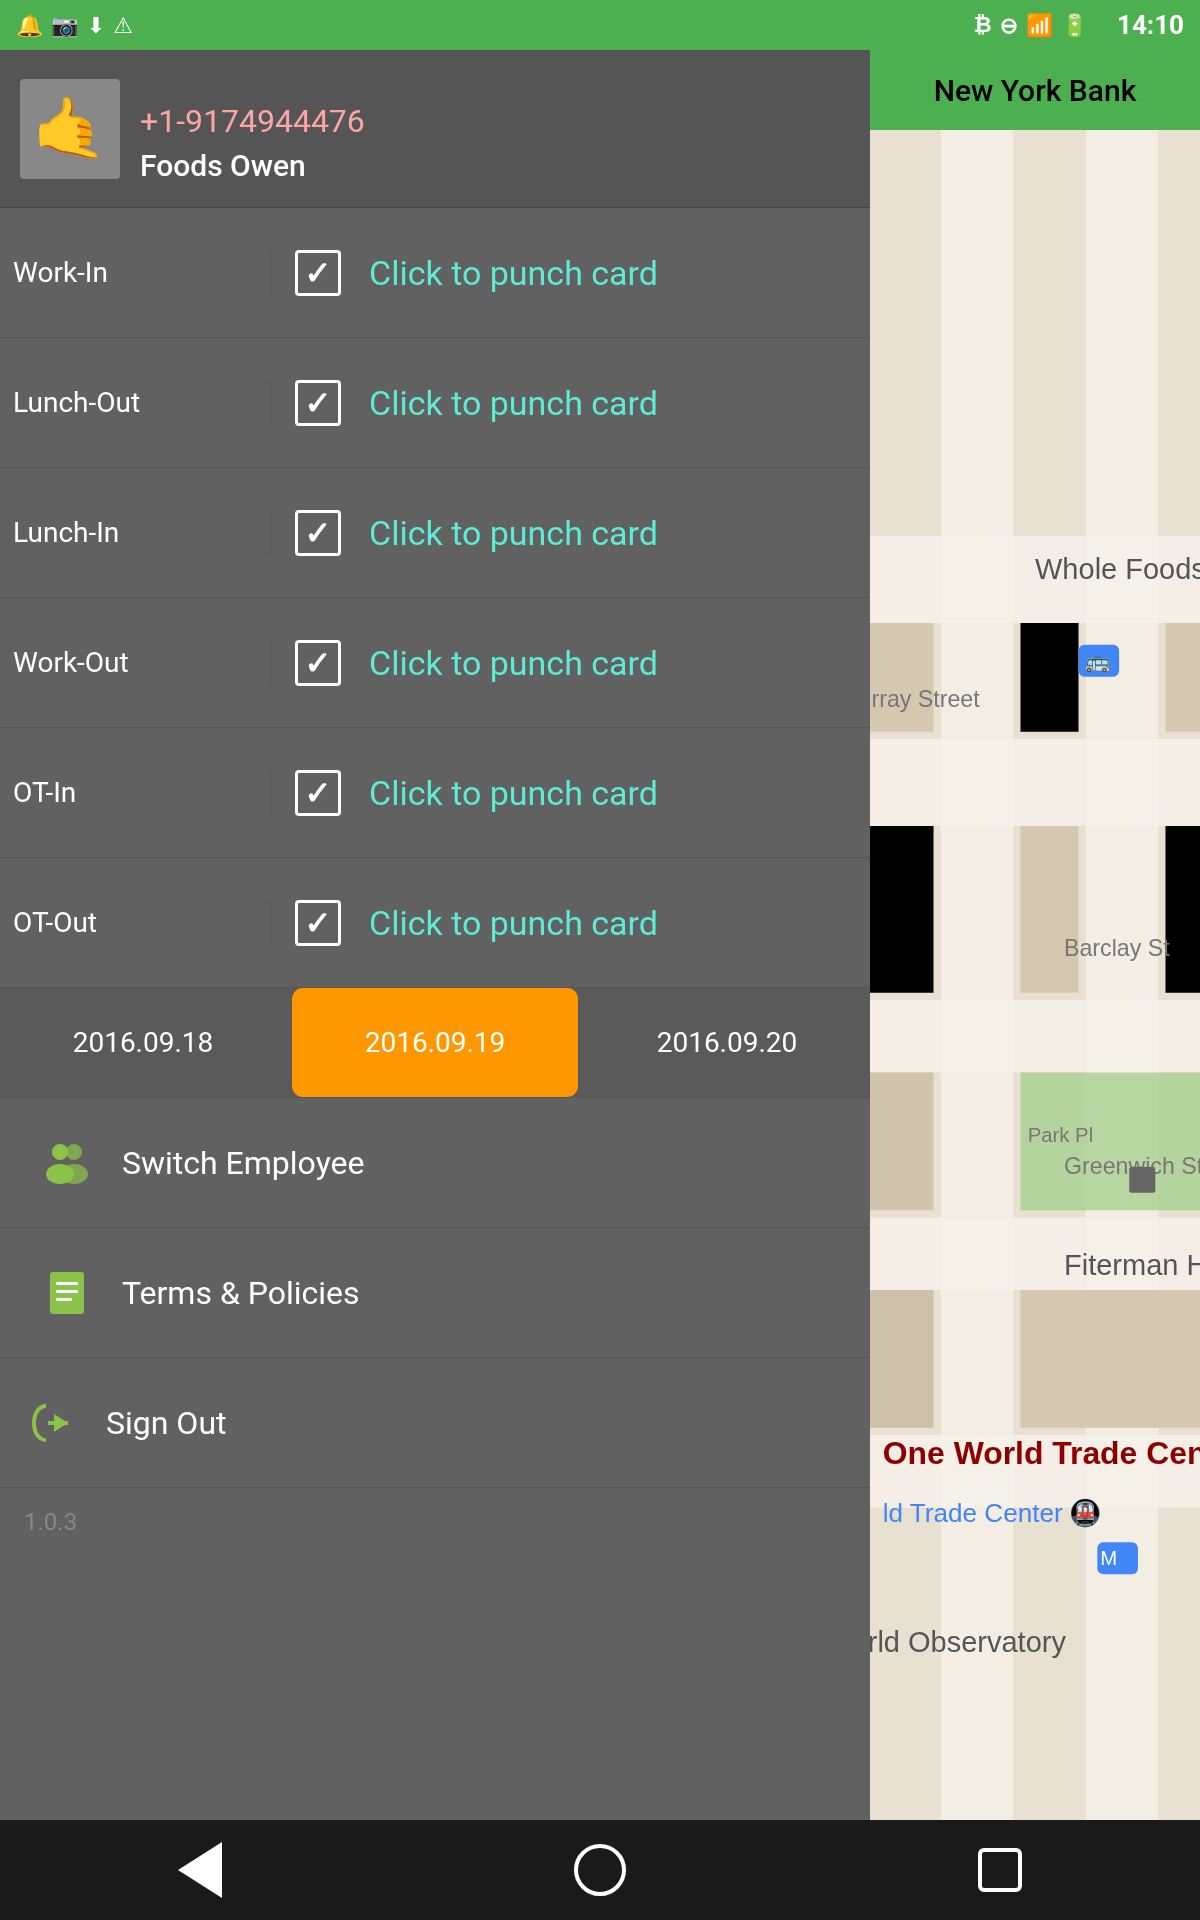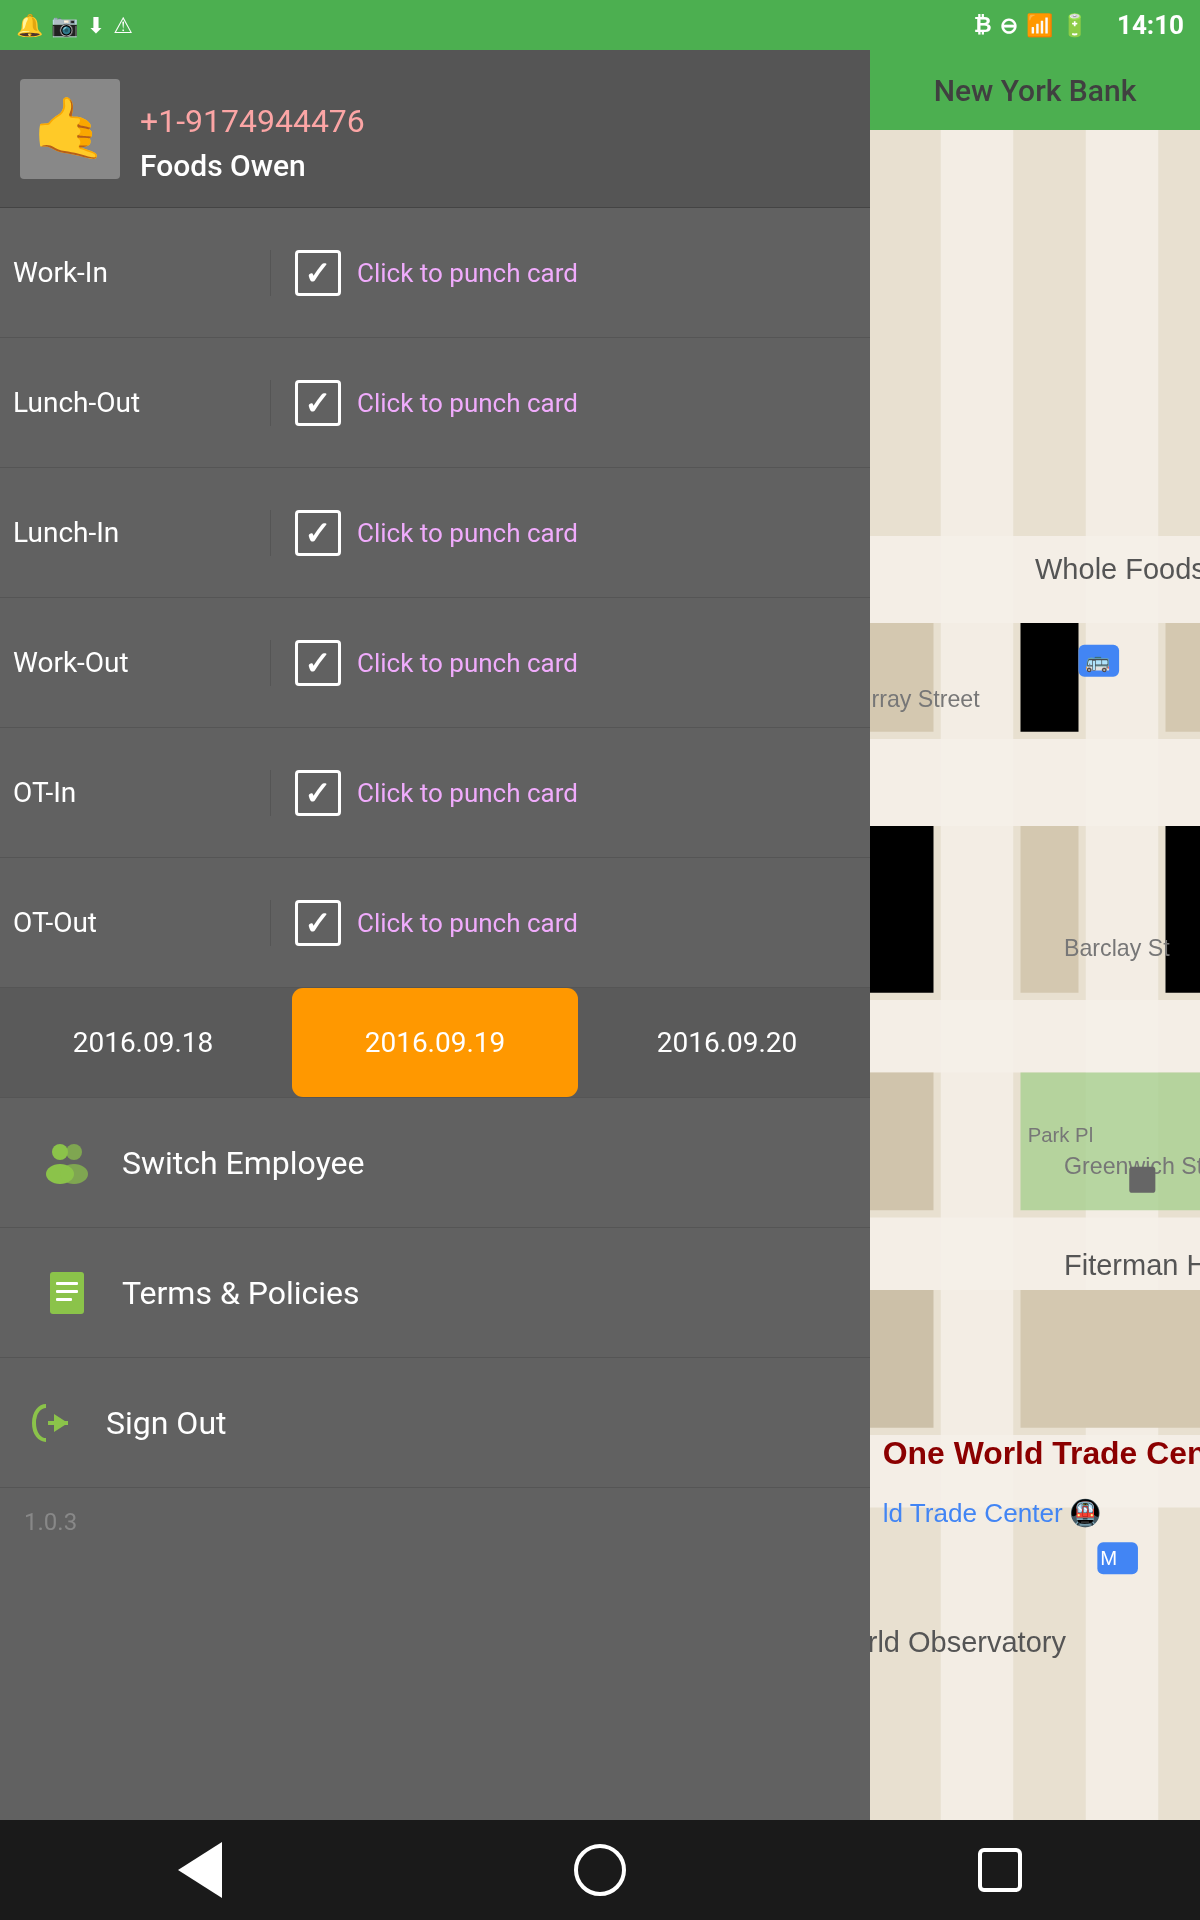--- a/index.html
+++ b/index.html
@@ -138,22 +138,23 @@
       justify-content: center;
       flex-shrink: 0;
     }
     .checkbox-icon::after {
       content: '✓';
       color: white;
       font-size: 32px;
       font-weight: bold;
     }
     .punch-text {
-      color: #f0abfc;
-      font-size: 26px;
+      color: #5eead4;
+      font-size: 34px;
+      margin-left: 12px;
     }
 
     
     .date-selector {
       display: flex;
       align-items: center;
       height: 110px;
       border-bottom: 1px solid #555;
       background: #5a5a5a;
     }
@@ -214,21 +215,21 @@
 
     
     .map-header {
       background: #4CAF50;
       height: 80px;
       display: flex;
       align-items: center;
       justify-content: center;
     }
     .map-title {
-      color: #404040;
+      color: #000000;
       font-size: 30px;
       font-weight: 500;
     }
     .map-body {
       position: relative;
       height: calc(100% - 80px);
       background: #e8e0d0;
       overflow: hidden;
     }
     .red-block {

